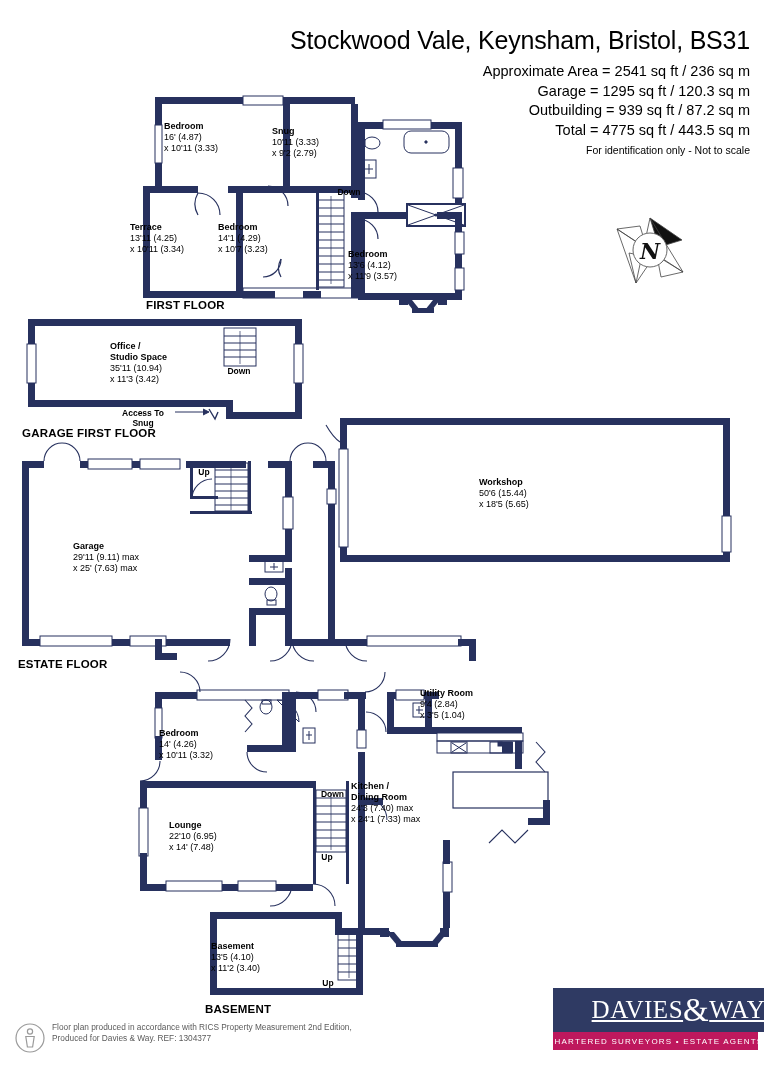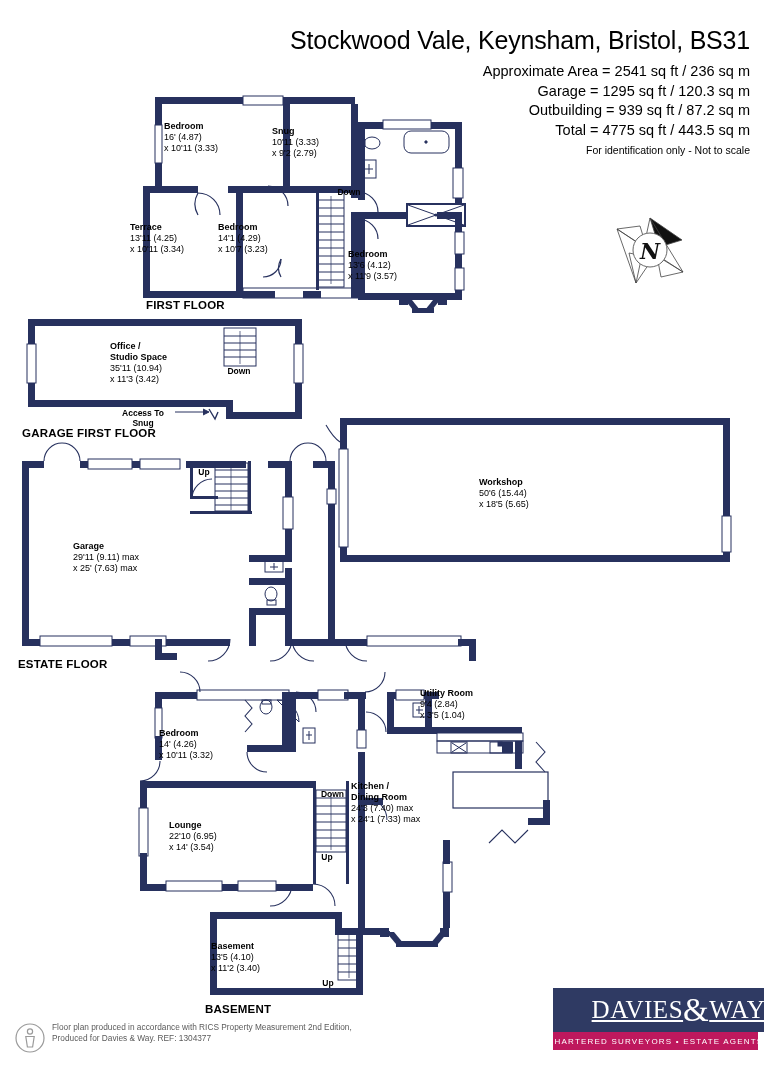--- a/index.html
+++ b/index.html
@@ -516,21 +516,21 @@
 <div class="roomlabel" style="left:351px;top:781px;width:130px">
   <div class="nm">Kitchen /</div>
   <div class="nm">Dining Room</div>
   <div>24'3 (7.40) max</div>
   <div>x 24'1 (7.33) max</div>
 </div>
 
 <div class="roomlabel" style="left:169px;top:820px;width:120px">
   <div class="nm">Lounge</div>
   <div>22'10 (6.95)</div>
-  <div>x 14' (3.54)</div>
+  <div>x 14' (7.48)</div>
 </div>
 
 <div class="roomlabel" style="left:211px;top:941px;width:100px">
   <div class="nm">Basement</div>
   <div>13'5 (4.10)</div>
   <div>x 11'2 (3.40)</div>
 </div>
 
 <div class="tinylabel" style="left:334px;top:187px;width:30px">Down</div>
 <div class="tinylabel" style="left:224px;top:366px;width:30px">Down</div>

